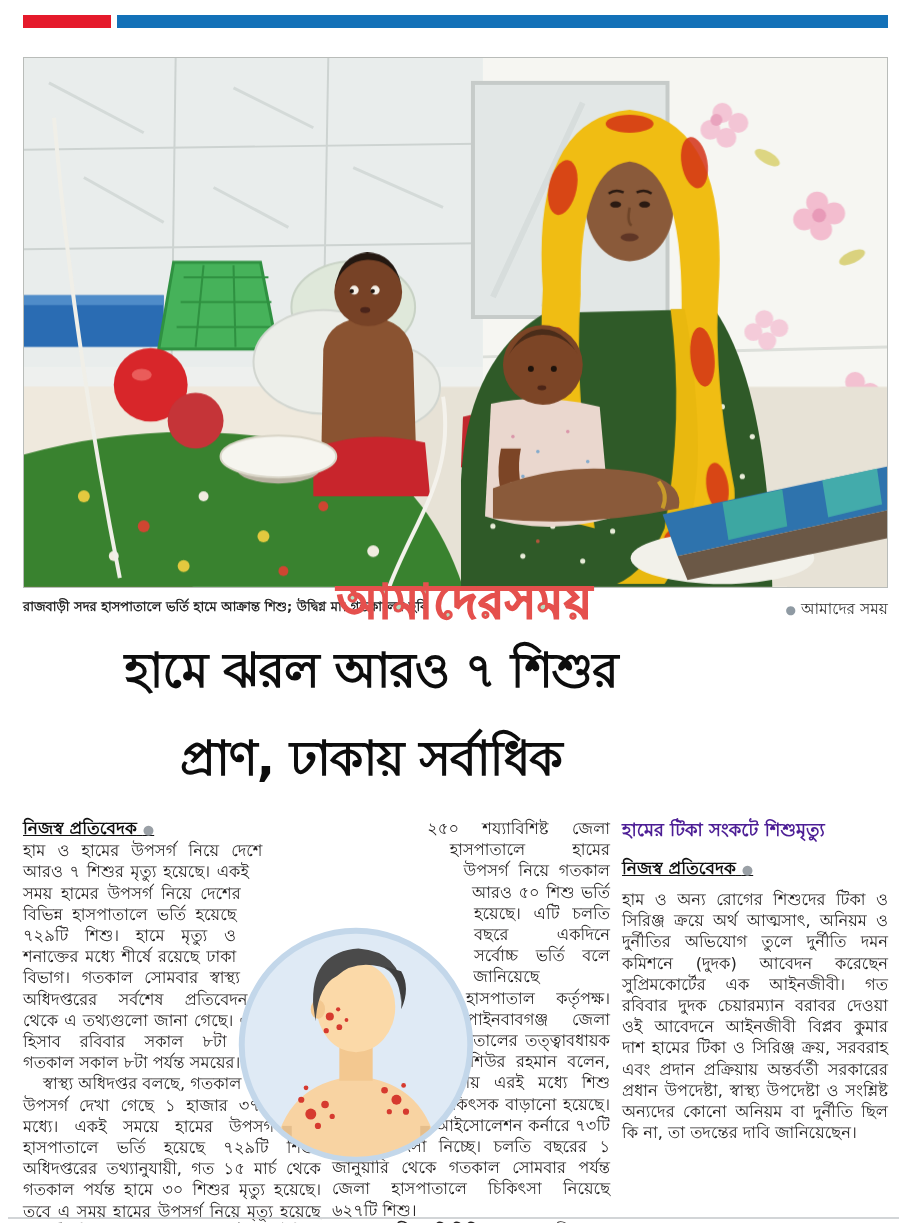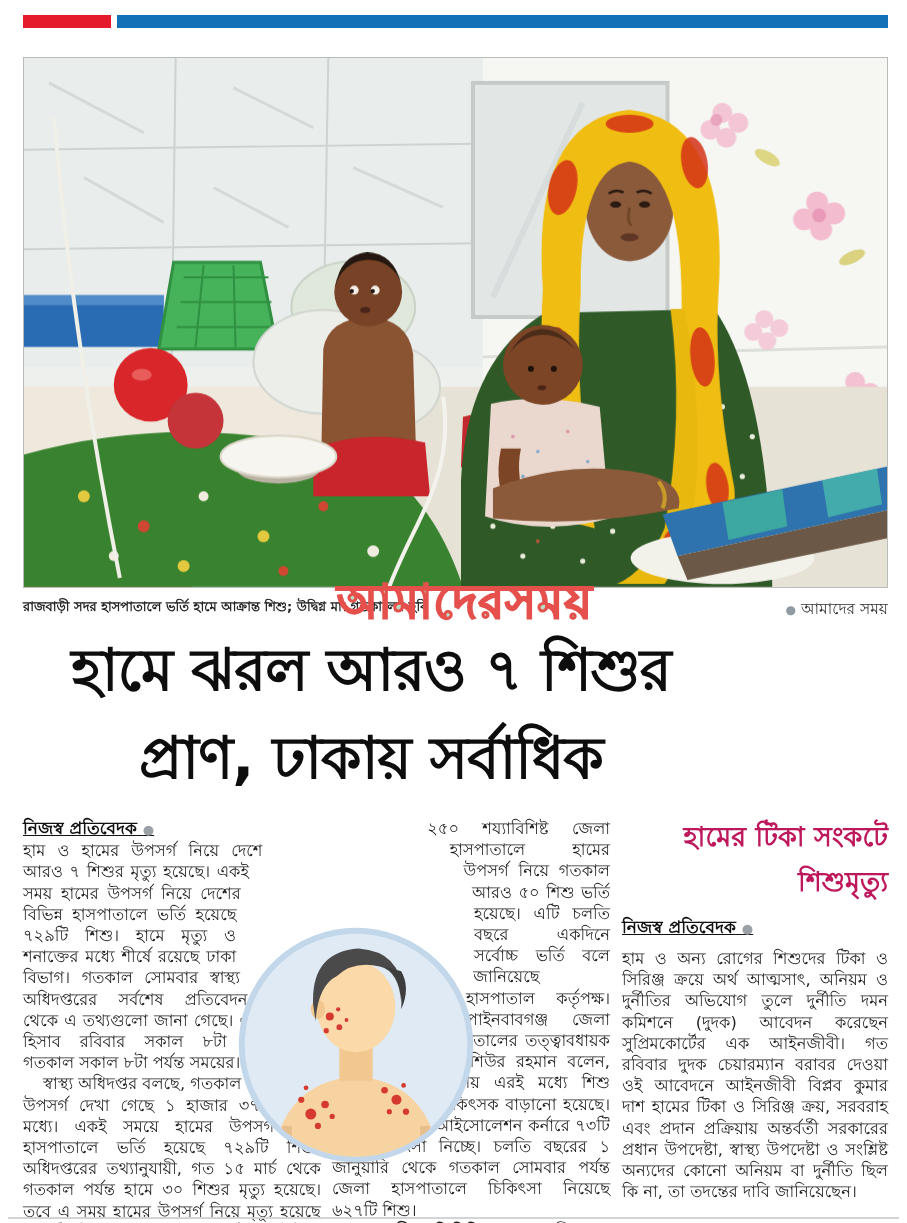--- a/index.html
+++ b/index.html
@@ -19,38 +19,38 @@
   .caption-row{left:23px;top:597px;width:865px;display:flex;justify-content:space-between;align-items:flex-start;}
   .caption{font-size:13px;font-weight:bold;color:#222;}
   .credit{font-size:15.5px;color:#333;white-space:nowrap;text-align:right;}
   .credit .dot{color:#8f9aa3;font-size:12px;margin-right:5px;}
   
   .watermark{
     left:337px;top:578px;font-size:47px;font-weight:bold;letter-spacing:1px;
     color:#b5e0c4;-webkit-text-stroke:1.6px #e5504d;z-index:5;line-height:1;
   }
   
-  .headline{left:0;top:626px;width:742px;text-align:center;font-weight:bold;color:#0d0d0d;line-height:88px;font-size:58px;letter-spacing:-1px;}
+  .headline{left:0;top:626px;width:742px;text-align:center;font-weight:bold;color:#0d0d0d;line-height:88px;font-size:48px;letter-spacing:-1px;}
   
   .byline{font-size:17px;font-weight:bold;color:#111;margin:0 0 6px 0;text-decoration:underline;}
   .byline .dot{color:#9aa0a6;font-size:13px;}
   .bodytext{font-size:16.3px;line-height:21.2px;text-align:justify;color:#262323;}
   .bodytext p{margin:0;}
   .bodytext p.ind{text-indent:20px;}
   .lead{font-weight:bold;}
   .col1{left:23px;top:818px;width:298px;}
   .col2{left:332px;top:818px;width:278px;}
   .wrap-r{float:right;width:86px;height:238px;margin-top:106px;shape-outside:circle(121px at 122px 119px);}
   .wrap-l{float:left;width:142px;height:238px;margin-top:106px;shape-outside:circle(121px at 24px 119px);}
   
   .illustration{left:237px;top:926px;width:238px;height:238px;z-index:4;}
   .illustration svg{display:block;width:100%;height:100%;}
   
   .side{left:622px;top:816px;width:266px;}
-  .kicker{font-size:27px;font-weight:bold;color:#be185d;text-align:right;margin:0 0 8px 0;}
+  .kicker{font-size:18px;font-weight:bold;color:#4c1d95;text-align:left;margin:0 0 8px 0;}
   .side-headline{font-size:31px;font-weight:bold;color:#0d0d0d;text-align:center;line-height:40px;margin:0 0 14px 0;}
   .side .byline{margin-top:4px;}
   .bottom-rule{left:8px;top:1217px;width:891px;height:2px;background:#d2d5d7;}
 </style>
 </head>
 <body>
 
 <div class="abs red-block"></div>
 <div class="abs blue-bar"></div>
 

